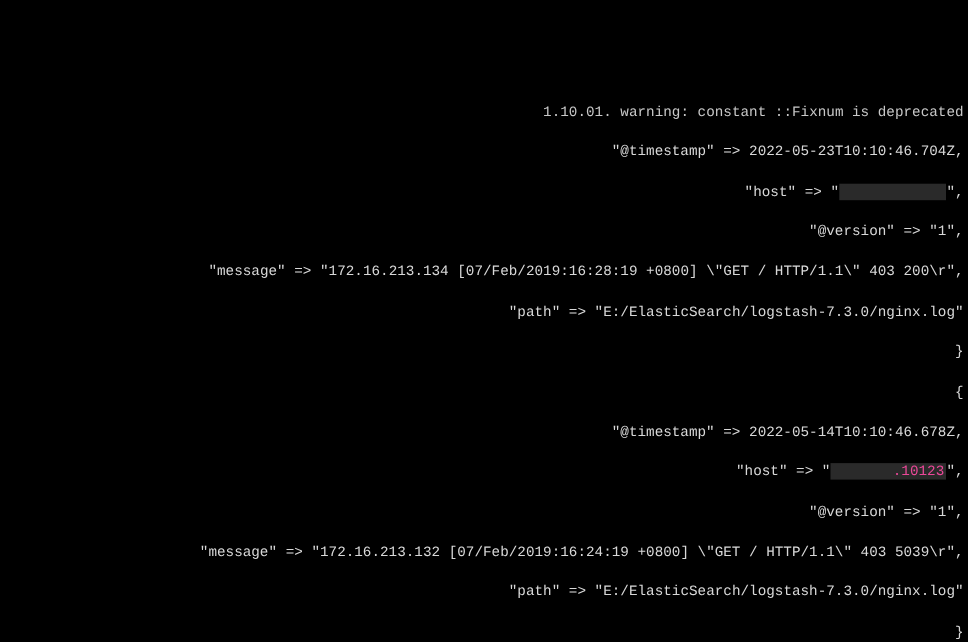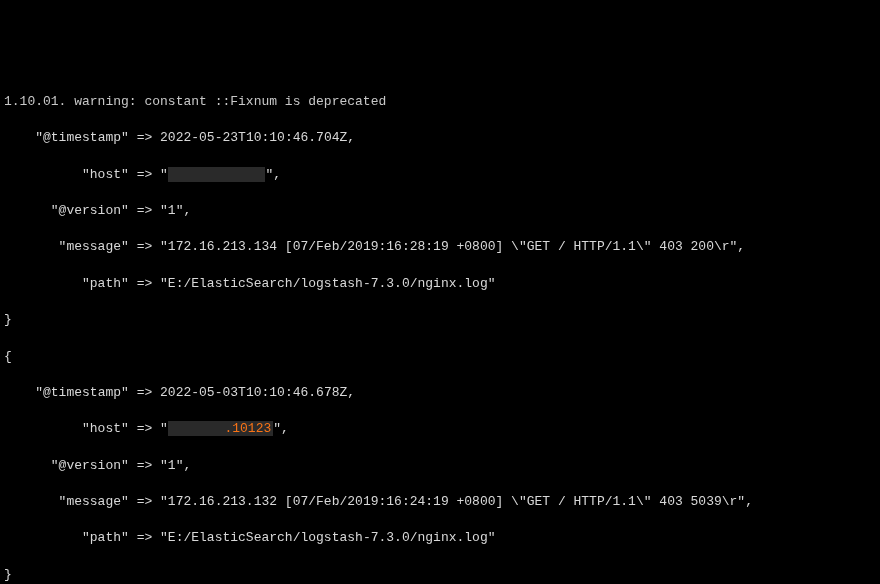--- a/index.html
+++ b/index.html
@@ -17,51 +17,52 @@
       width: 880px;
       height: 584px;
       overflow: hidden;
       white-space: pre;
     }
     .terminal-output {
       position: relative;
     }
     .line {
       display: block;
+      text-align: right;
     }
     .block-open {
       margin-left: 0px;
     }
     .field-line {
       margin-left: 0px;
     }
     .redacted {
       background: #2a2a2a;
-      color: #f97316;
+      color: #ec4899;
       padding: 0 2px;
     }
     .warning-line {
       color: #c8c8c8;
     }
   </style>
 </head>
 <body>
 
 
 
 <div class="terminal-output">
 <span class="line warning-line">1.10.01. warning: constant ::Fixnum is deprecated</span>
 <span class="line field-line">    <span>"@timestamp"</span><span> =&gt; </span><span>2022-05-23T10:10:46.704Z</span><span>,</span></span>
 <span class="line field-line">          <span>"host"</span><span> =&gt; </span>"<span class="redacted">            </span>",</span>
 <span class="line field-line">      <span>"@version"</span><span> =&gt; </span><span>"1"</span><span>,</span></span>
 <span class="line field-line">       <span>"message"</span><span> =&gt; </span><span>"172.16.213.134 [07/Feb/2019:16:28:19 +0800] \"GET / HTTP/1.1\" 403 200\r"</span><span>,</span></span>
 <span class="line field-line">          <span>"path"</span><span> =&gt; </span><span>"E:/ElasticSearch/logstash-7.3.0/nginx.log"</span></span>
 <span class="line">}</span>
 <span class="line block-open">{</span>
-<span class="line field-line">    <span>"@timestamp"</span><span> =&gt; </span><span>2022-05-03T10:10:46.678Z</span><span>,</span></span>
+<span class="line field-line">    <span>"@timestamp"</span><span> =&gt; </span><span>2022-05-14T10:10:46.678Z</span><span>,</span></span>
 <span class="line field-line">          <span>"host"</span><span> =&gt; </span>"<span class="redacted">       .10123</span>",</span>
 <span class="line field-line">      <span>"@version"</span><span> =&gt; </span><span>"1"</span><span>,</span></span>
 <span class="line field-line">       <span>"message"</span><span> =&gt; </span><span>"172.16.213.132 [07/Feb/2019:16:24:19 +0800] \"GET / HTTP/1.1\" 403 5039\r"</span><span>,</span></span>
 <span class="line field-line">          <span>"path"</span><span> =&gt; </span><span>"E:/ElasticSearch/logstash-7.3.0/nginx.log"</span></span>
 <span class="line">}</span>
 
 
 
 
 

